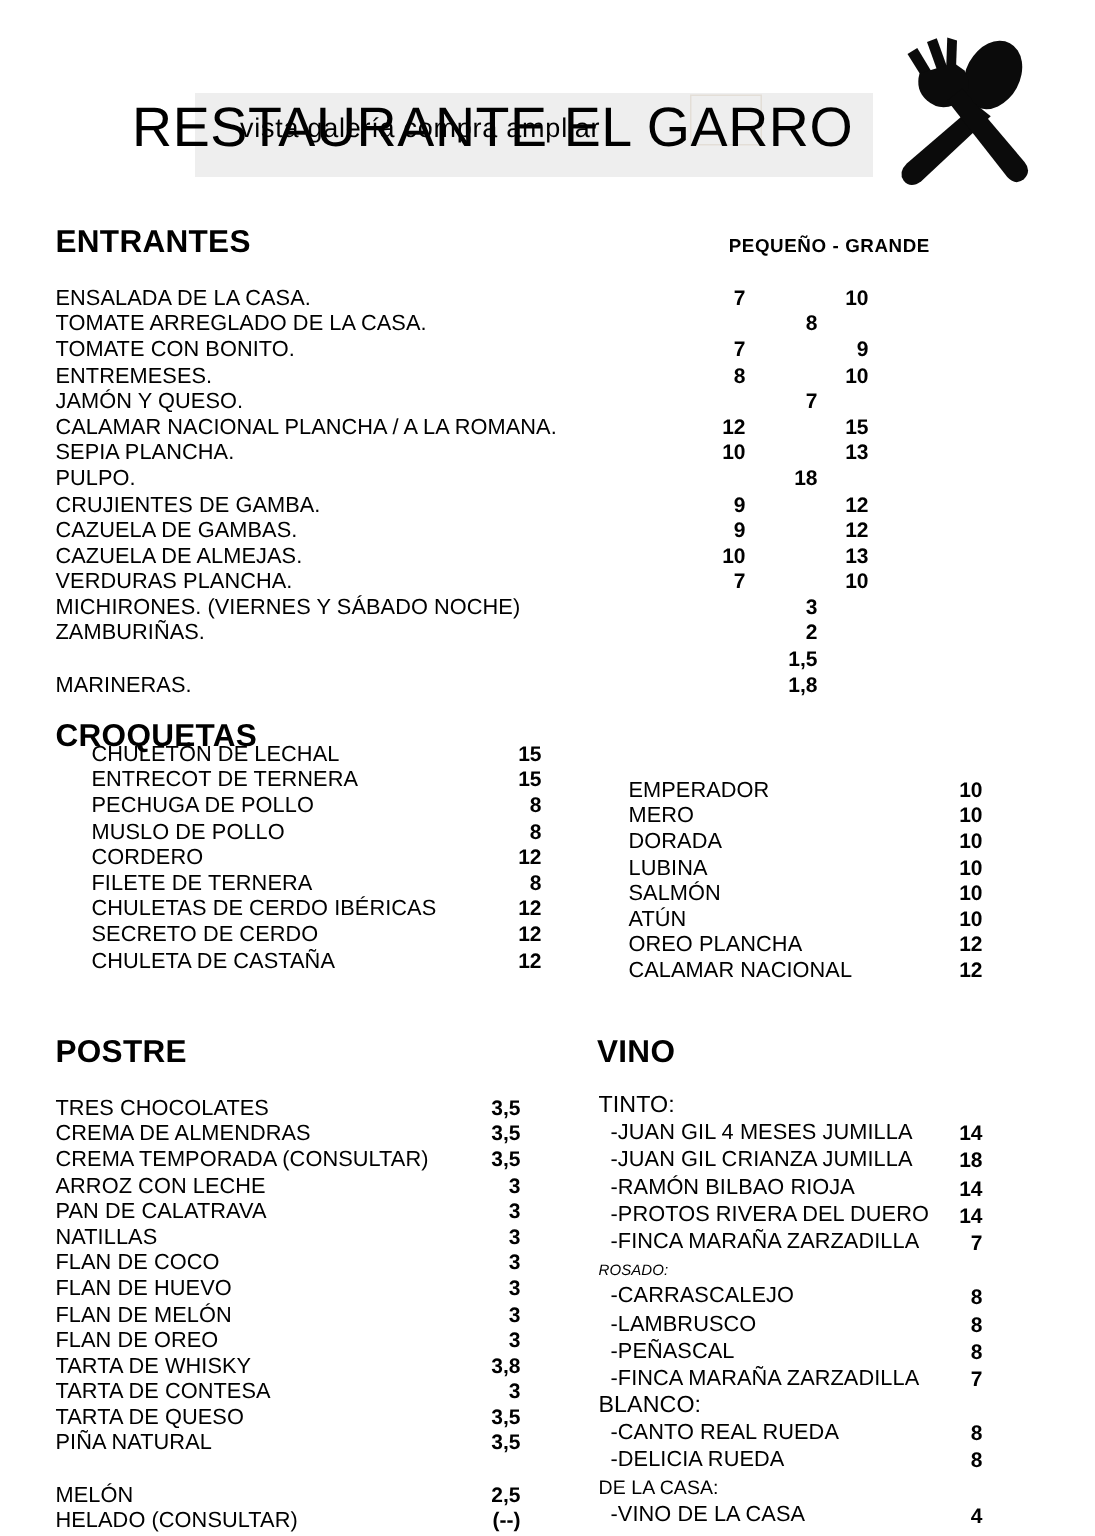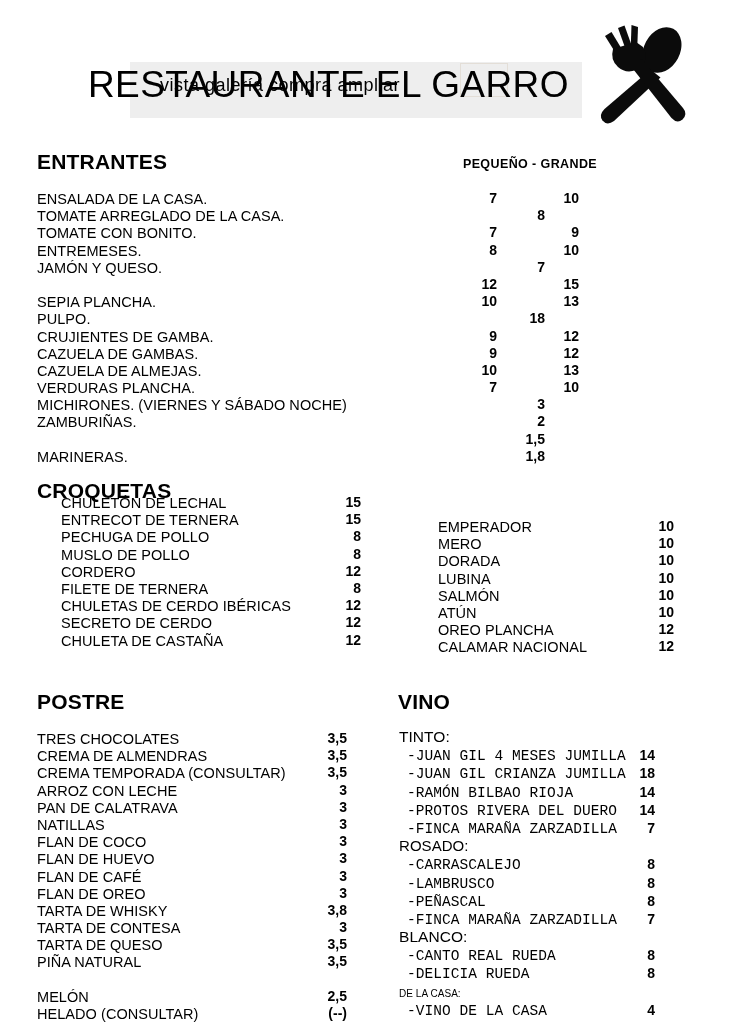--- a/index.html
+++ b/index.html
@@ -84,21 +84,21 @@
   #heading-vino      { left: 398px; top: 690px; }
 
   #size-header {
     position: absolute;
     left: 440px;
     top: 157px;
     width: 180px;
     font-size: 12.5px;
     font-weight: bold;
     letter-spacing: 0.4px;
-    text-align: center;
+    text-align: right;
     white-space: nowrap;
   }
 
   
   .menu-list {
     position: absolute;
     list-style: none;
     margin: 0;
     padding: 0;
   }
@@ -146,21 +146,20 @@
     width: 300px;
     margin-left: 24px;
   }
   #list-segundos-left .row-price { right: 0; width: 40px; }
 
   
   #list-segundos-right {
     left: 419px;
     top: 518px;
     width: 236px;
-    margin-left: 19px;
   }
   #list-segundos-right .row-price { right: 0; width: 40px; }
 
   
   #list-postre {
     left: 37px;
     top: 730px;
     width: 310px;
   }
   #list-postre .row-price { right: 0; width: 46px; }
@@ -172,21 +171,20 @@
     top: 728px;
     width: 256px;
   }
   #list-vino .row-price { right: 0; width: 34px; }
   #list-vino .wine-group {
     font-size: 15.5px;
     letter-spacing: 0.05px;
   }
   #list-vino .wine-item .row-name {
     padding-left: 8px;
-    font-family: Liberation Mono, monospace;
   }
   #list-vino .menu-row { height: 18.2px; line-height: 18.2px; }
 </style>
 </head>
 <body>
 
 <div id="header">
   <div id="title-plate"></div>
   <div id="title-watermark">vista galería compra ampliar</div>
   <div id="watermark-box"></div>
@@ -211,21 +209,21 @@
 </div>
 
 <div class="section-heading" id="heading-entrantes">ENTRANTES</div>
 <div id="size-header">PEQUEÑO  -  GRANDE</div>
 <ul class="menu-list" id="list-entrantes">
     <li class="menu-row"><span class="row-name">ENSALADA DE LA CASA.</span><span class="row-price price-small">7</span><span class="row-price price-large">10</span></li>
     <li class="menu-row"><span class="row-name">TOMATE ARREGLADO DE LA CASA.</span><span class="row-price price-single">8</span></li>
     <li class="menu-row"><span class="row-name">TOMATE CON BONITO.</span><span class="row-price price-small">7</span><span class="row-price price-large">9</span></li>
     <li class="menu-row"><span class="row-name">ENTREMESES.</span><span class="row-price price-small">8</span><span class="row-price price-large">10</span></li>
     <li class="menu-row"><span class="row-name">JAMÓN Y QUESO.</span><span class="row-price price-single">7</span></li>
-    <li class="menu-row"><span class="row-price price-small">12</span><span class="row-price price-large">15</span></li>
+    <li class="menu-row"><span class="row-name">CALAMAR NACIONAL PLANCHA / A LA ROMANA.</span><span class="row-price price-small">12</span><span class="row-price price-large">15</span></li>
     <li class="menu-row"><span class="row-name">SEPIA PLANCHA.</span><span class="row-price price-small">10</span><span class="row-price price-large">13</span></li>
     <li class="menu-row"><span class="row-name">PULPO.</span><span class="row-price price-single">18</span></li>
     <li class="menu-row"><span class="row-name">CRUJIENTES DE GAMBA.</span><span class="row-price price-small">9</span><span class="row-price price-large">12</span></li>
     <li class="menu-row"><span class="row-name">CAZUELA DE GAMBAS.</span><span class="row-price price-small">9</span><span class="row-price price-large">12</span></li>
     <li class="menu-row"><span class="row-name">CAZUELA DE ALMEJAS.</span><span class="row-price price-small">10</span><span class="row-price price-large">13</span></li>
     <li class="menu-row"><span class="row-name">VERDURAS PLANCHA.</span><span class="row-price price-small">7</span><span class="row-price price-large">10</span></li>
     <li class="menu-row"><span class="row-name">MICHIRONES. (VIERNES Y SÁBADO NOCHE)</span><span class="row-price price-single">3</span></li>
     <li class="menu-row"><span class="row-name">ZAMBURIÑAS.</span><span class="row-price price-single">2</span></li>
     <li class="menu-row"><span class="row-price price-single">1,5</span></li>
     <li class="menu-row"><span class="row-name">MARINERAS.</span><span class="row-price price-single">1,8</span></li>
@@ -257,41 +255,41 @@
 <div class="section-heading" id="heading-postre">POSTRE</div>
 <ul class="menu-list" id="list-postre">
     <li class="menu-row"><span class="row-name">TRES CHOCOLATES</span><span class="row-price ">3,5</span></li>
     <li class="menu-row"><span class="row-name">CREMA DE ALMENDRAS</span><span class="row-price ">3,5</span></li>
     <li class="menu-row"><span class="row-name">CREMA TEMPORADA (CONSULTAR)</span><span class="row-price ">3,5</span></li>
     <li class="menu-row"><span class="row-name">ARROZ CON LECHE</span><span class="row-price ">3</span></li>
     <li class="menu-row"><span class="row-name">PAN DE CALATRAVA</span><span class="row-price ">3</span></li>
     <li class="menu-row"><span class="row-name">NATILLAS</span><span class="row-price ">3</span></li>
     <li class="menu-row"><span class="row-name">FLAN DE COCO</span><span class="row-price ">3</span></li>
     <li class="menu-row"><span class="row-name">FLAN DE HUEVO</span><span class="row-price ">3</span></li>
-    <li class="menu-row"><span class="row-name">FLAN DE CAFÉ</span><span class="row-price ">3</span></li>
+    <li class="menu-row"><span class="row-name">FLAN DE MELÓN</span><span class="row-price ">3</span></li>
     <li class="menu-row"><span class="row-name">FLAN DE OREO</span><span class="row-price ">3</span></li>
     <li class="menu-row"><span class="row-name">TARTA DE WHISKY</span><span class="row-price ">3,8</span></li>
     <li class="menu-row"><span class="row-name">TARTA DE CONTESA</span><span class="row-price ">3</span></li>
     <li class="menu-row"><span class="row-name">TARTA DE QUESO</span><span class="row-price ">3,5</span></li>
     <li class="menu-row"><span class="row-name">PIÑA NATURAL</span><span class="row-price ">3,5</span></li>
     <li class="menu-row spaced"><span class="row-name">MELÓN</span><span class="row-price ">2,5</span></li>
     <li class="menu-row"><span class="row-name">HELADO (CONSULTAR)</span><span class="row-price ">(--)</span></li>
   </ul>
 
 <div class="section-heading" id="heading-vino">VINO</div>
 <ul class="menu-list" id="list-vino">
     <li class="menu-row wine-group"><span class="" style="font-size: 15.5px; margin-top: 24px;">TINTO:</span></li>
     <li class="menu-row wine-item"><span class="row-name">-JUAN GIL 4 MESES JUMILLA</span><span class="row-price ">14</span></li>
     <li class="menu-row wine-item"><span class="row-name">-JUAN GIL CRIANZA JUMILLA</span><span class="row-price ">18</span></li>
     <li class="menu-row wine-item"><span class="row-name">-RAMÓN BILBAO RIOJA</span><span class="row-price ">14</span></li>
     <li class="menu-row wine-item"><span class="row-name">-PROTOS RIVERA DEL DUERO</span><span class="row-price ">14</span></li>
     <li class="menu-row wine-item"><span class="row-name">-FINCA MARAÑA ZARZADILLA</span><span class="row-price ">7</span></li>
-    <li class="menu-row wine-group"><span class="" style="font-size: 15px;">ROSADO:</span></li>
+    <li class="menu-row wine-group"><span class="" style="font-size: 10px; font-style: italic;">ROSADO:</span></li>
     <li class="menu-row wine-item"><span class="row-name">-CARRASCALEJO</span><span class="row-price ">8</span></li>
     <li class="menu-row wine-item"><span class="row-name">-LAMBRUSCO</span><span class="row-price ">8</span></li>
     <li class="menu-row wine-item"><span class="row-name">-PEÑASCAL</span><span class="row-price ">8</span></li>
     <li class="menu-row wine-item"><span class="row-name">-FINCA MARAÑA ZARZADILLA</span><span class="row-price ">7</span></li>
     <li class="menu-row wine-group"><span class="" style="font-size: 15.5px; margin-top: 24px;">BLANCO:</span></li>
     <li class="menu-row wine-item"><span class="row-name">-CANTO REAL RUEDA</span><span class="row-price ">8</span></li>
     <li class="menu-row wine-item"><span class="row-name">-DELICIA RUEDA</span><span class="row-price ">8</span></li>
-    <li class="menu-row wine-group"><span class="" style="font-size: 10px;">DE LA CASA:</span></li>
+    <li class="menu-row wine-group"><span class="" style="font-size: 13px;">DE LA CASA:</span></li>
     <li class="menu-row wine-item"><span class="row-name">-VINO DE LA CASA</span><span class="row-price ">4</span></li>
   </ul>
 
 </body></html>

